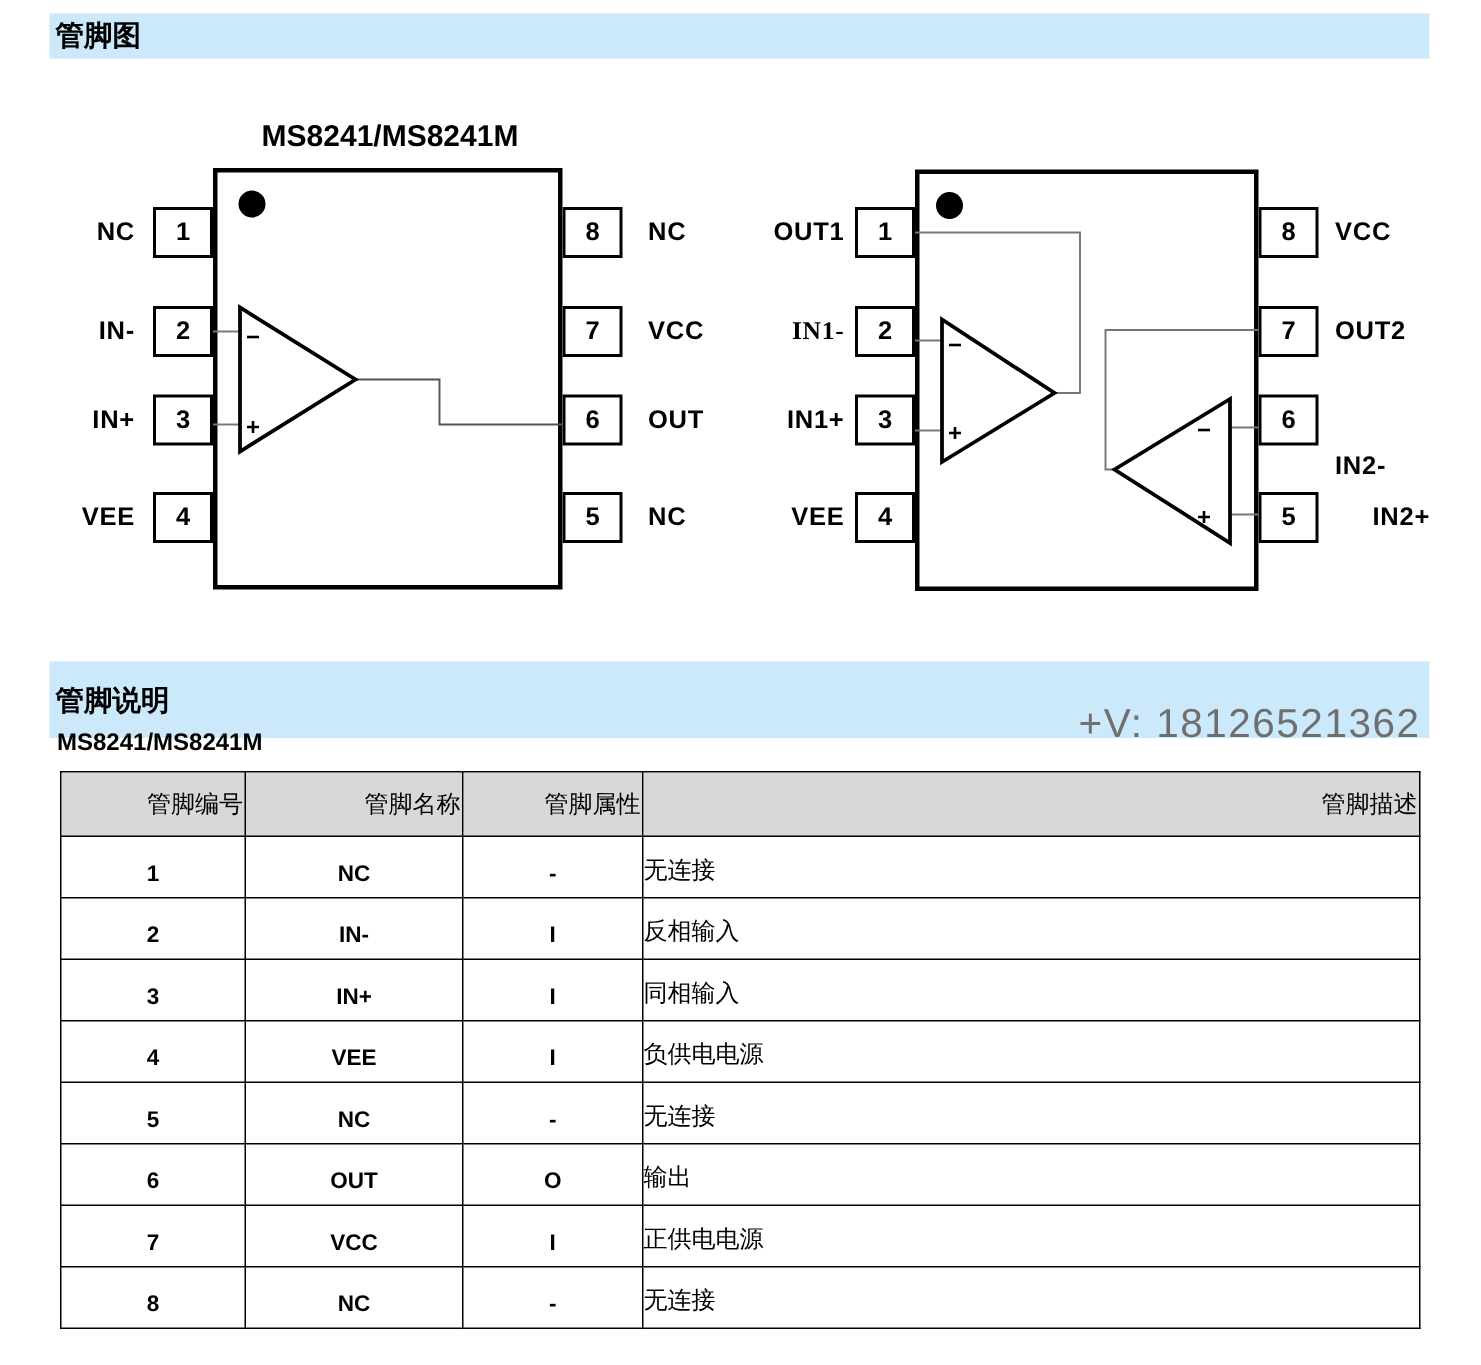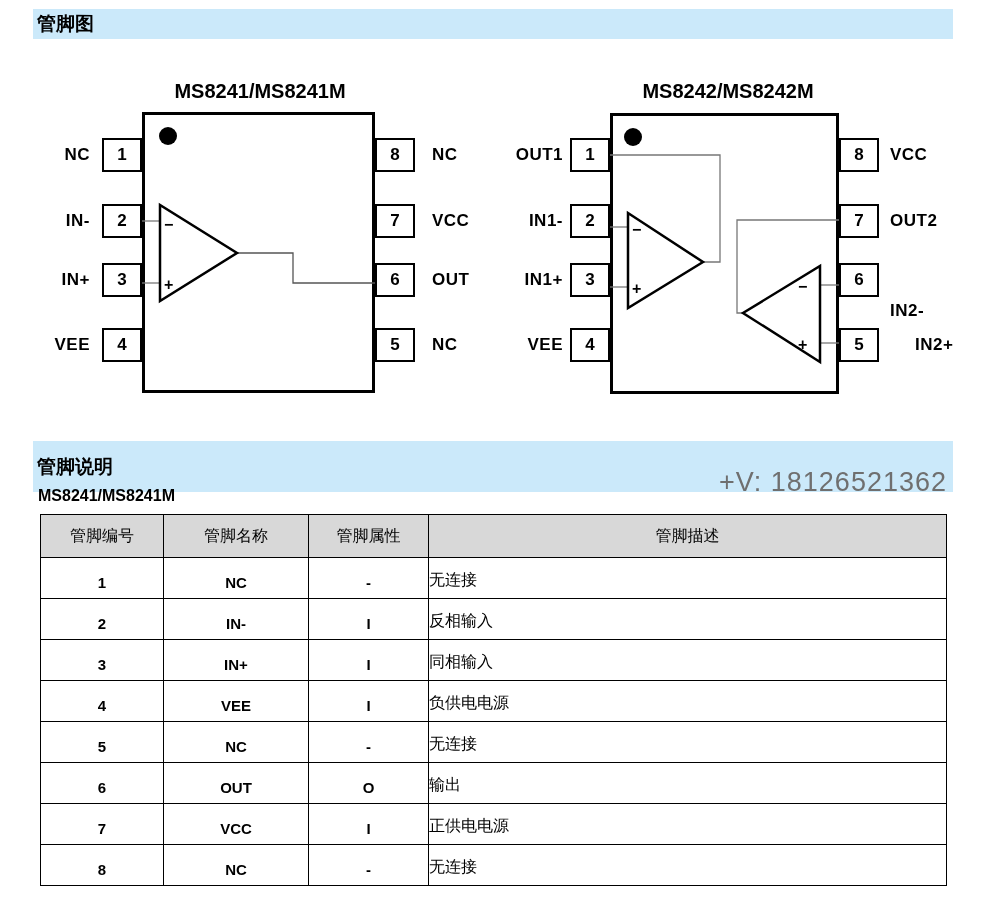--- a/index.html
+++ b/index.html
@@ -24,21 +24,21 @@
             font-weight:700;font-size:17px;letter-spacing:0.5px;}
   .pinlabel.left{justify-content:flex-end;}
   .pinlabel.right{justify-content:flex-start;}
 
   
   .tbl-title{position:absolute;left:38px;top:487px;font-weight:bold;font-size:16px;}
   table.pins{position:absolute;left:40px;top:514px;width:906px;border-collapse:collapse;
              table-layout:fixed;}
   table.pins td,table.pins th{border:1.5px solid #000;box-sizing:border-box;overflow:hidden;}
   table.pins th{background:#d8d8d8;font-family:"Liberation Serif","DejaVu Serif",serif;
-                font-weight:normal;font-size:16px;height:43px;text-align:center;vertical-align:middle;}
+                font-weight:normal;font-size:16px;height:43px;text-align:right;vertical-align:middle;}
   table.pins td{height:41px;vertical-align:bottom;padding:0 0 7px 0;}
   td.c-num,td.c-name,td.c-attr{text-align:center;font-weight:600;font-size:15px;
                 font-family:"Liberation Sans",sans-serif;}
   td.c-desc{font-family:Liberation Mono, monospace;font-size:16px;
             text-align:left;padding-left:10px;}
 </style>
 </head>
 <body>
 
 <div id="page">
@@ -89,21 +89,20 @@
   <div class="pinlabel left" style="left:30px;top:138px;width:60px;">NC</div>
   <div class="pinlabel left" style="left:30px;top:204px;width:60px;">IN-</div>
   <div class="pinlabel left" style="left:30px;top:263px;width:60px;">IN+</div>
   <div class="pinlabel left" style="left:30px;top:328px;width:60px;">VEE</div>
 
   <div class="pinlabel right" style="left:432px;top:138px;width:70px;">NC</div>
   <div class="pinlabel right" style="left:432px;top:204px;width:70px;">VCC</div>
   <div class="pinlabel right" style="left:432px;top:263px;width:70px;">OUT</div>
   <div class="pinlabel right" style="left:432px;top:328px;width:70px;">NC</div>
 
-  <div class="ic-title" style="left:608px;">MS8242/MS8242M</div>
   <div class="ic-body" style="left:610px;top:113px;width:229px;height:281px;"></div>
 
   <svg class="ic-art" style="left:500px;top:75px;" width="487" height="340" viewBox="500 75 487 340">
     <circle cx="633" cy="137" r="9" fill="#000"></circle>
     <polyline points="610,155 720,155 720,262 703,262" fill="none" stroke="#777" stroke-width="1.3"></polyline>
     <polyline points="610,227 628,227" fill="none" stroke="#777" stroke-width="1.3"></polyline>
     <polyline points="610,287 628,287" fill="none" stroke="#777" stroke-width="1.3"></polyline>
     <polyline points="839,220 737,220 737,313 743,313" fill="none" stroke="#777" stroke-width="1.3"></polyline>
     <polyline points="820,285 839,285" fill="none" stroke="#777" stroke-width="1.3"></polyline>
     <polyline points="820,343 839,343" fill="none" stroke="#777" stroke-width="1.3"></polyline>
@@ -135,21 +134,21 @@
       <span>7</span>
     </div>
   <div class="pinbox" style="left:839px;top:263px;">
       <span>6</span>
     </div>
   <div class="pinbox" style="left:839px;top:328px;">
       <span>5</span>
     </div>
 
   <div class="pinlabel left" style="left:488px;top:138px;width:75px;">OUT1</div>
-  <div class="pinlabel left" style="left:488px;top:204px;width:75px;">IN1-</div>
+  <div class="pinlabel left" style="left:488px;top:204px;width:75px;font-family:Liberation Serif, serif;">IN1-</div>
   <div class="pinlabel left" style="left:488px;top:263px;width:75px;">IN1+</div>
   <div class="pinlabel left" style="left:488px;top:328px;width:75px;">VEE</div>
 
   <div class="pinlabel right" style="left:890px;top:138px;width:80px;">VCC</div>
   <div class="pinlabel right" style="left:890px;top:204px;width:80px;">OUT2</div>
   <div class="pinlabel right" style="left:890px;top:263px;width:80px;margin-top:31px;">IN2-</div>
   <div class="pinlabel right" style="left:890px;top:328px;width:80px;margin-left:25px;">IN2+</div>
 
   <div class="band" style="top:441px;height:51px;">
     <span class="band-title">管脚说明</span>

